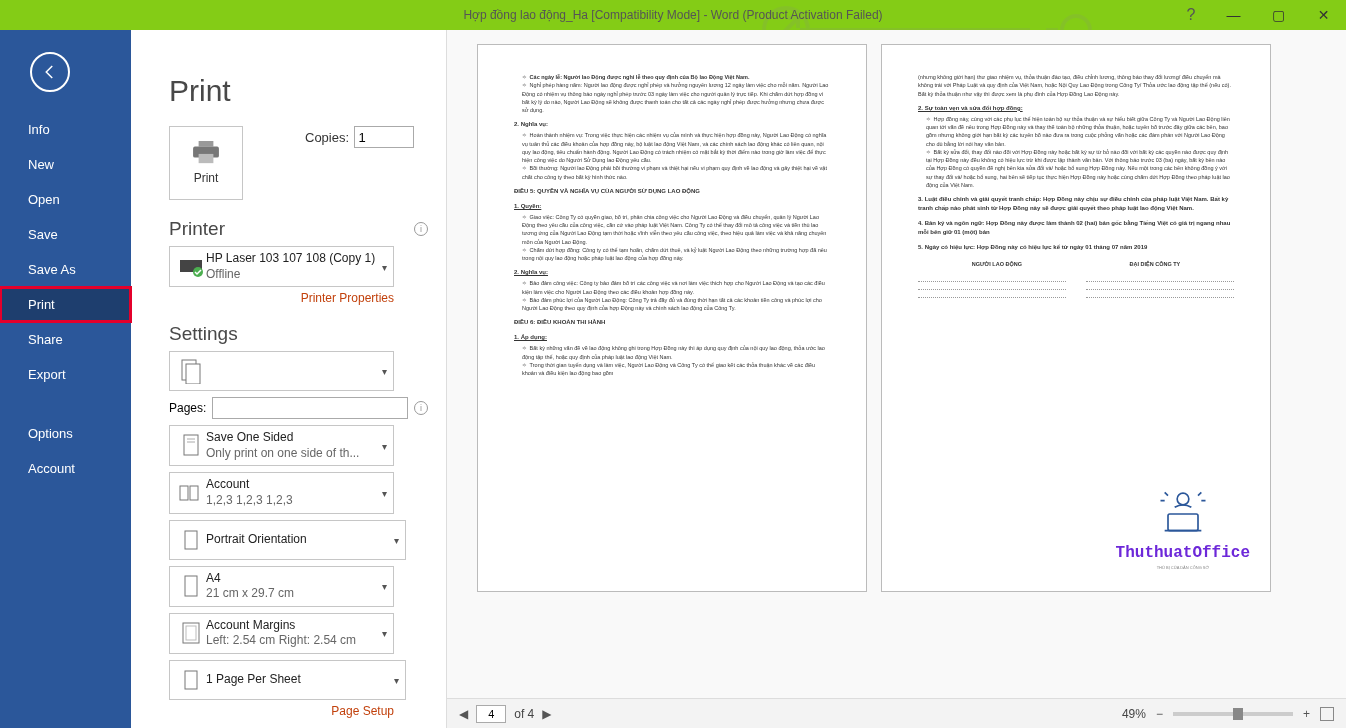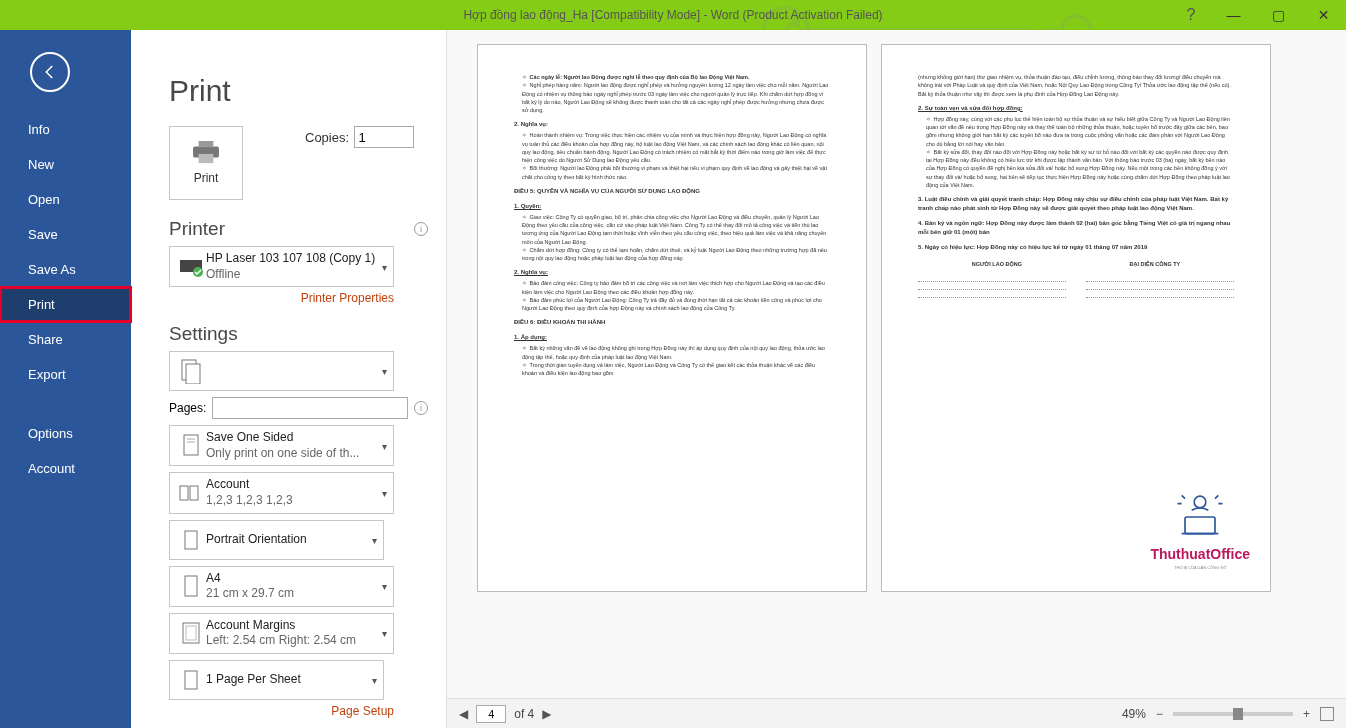--- a/index.html
+++ b/index.html
@@ -37,40 +37,40 @@
 
 .section-label { font-size:19px; font-weight:300; color:#484848; margin:18px 0 6px; display:flex; align-items:center; }
 .section-label .info { margin-left:auto; width:14px; height:14px; border:1px solid #999; border-radius:50%; font-size:9px; display:flex; align-items:center; justify-content:center; color:#999; }
 
 .dropdown { width:225px; border:1px solid #c6c6c6; display:flex; align-items:center; padding:4px 6px; position:relative; min-height:38px; background:#fff; }
 .dropdown .dd-icon { width:30px; height:30px; display:flex; align-items:center; justify-content:center; flex-shrink:0; }
 .dropdown .dd-text { flex:1; font-size:12px; line-height:1.3; overflow:hidden; }
 .dropdown .dd-text .line1 { color:#222; white-space:nowrap; overflow:hidden; text-overflow:ellipsis; }
 .dropdown .dd-text .line2 { color:#666; white-space:nowrap; overflow:hidden; text-overflow:ellipsis; }
 .dropdown .caret { position:absolute; right:6px; top:50%; transform:translateY(-50%); font-size:10px; color:#555; }
-.dropdown.short { width:215px; min-height:32px; }
+.dropdown.short { width:237px; min-height:32px; }
 .dropdown + .dropdown { margin-top:6px; }
 .link { color:#c2410c; font-size:12px; text-align:right; display:block; margin-top:4px; }
 
 .pages-row { display:flex; align-items:center; gap:6px; margin:6px 0; }
 .pages-lbl { font-size:12px; color:#000000; }
 .pages-in { flex:1; height:22px; border:1px solid #aaa; font-size:12px; padding:0 4px; }
 .pages-info { width:14px; height:14px; border:1px solid #999; border-radius:50%; font-size:9px; display:flex; align-items:center; justify-content:center; color:#999; }
 
 
 .preview { flex:1; border-left:1px solid #ddd; background:#f9f9f9; position:relative; display:flex; flex-direction:column; }
 .page-area { flex:1; display:flex; gap:14px; padding:14px 18px 0 30px; overflow:hidden; }
 .page { background:#fff; border:1px solid #bbb; width:390px; height:548px; padding:28px 36px; font-size:5.5px; color:#333; line-height:1.5; overflow:hidden; position:relative; }
 .page .hdr { font-weight:bold; font-size:6px; margin:6px 0 2px; }
 .page ul { list-style:none; padding-left:8px; }
 .page li::before { content:"✧"; margin-right:3px; }
 .page .dotted { border-bottom:1px dotted #999; width:100%; height:4px; margin-top:4px; }
 .logo-box { position:absolute; right:20px; bottom:20px; text-align:center; }
 .logo-box .person { width:70px; height:50px; }
-.logo-box .brand { font-size:14px; font-weight:bold; color:#be185d; }
+.logo-box .brand { font-size:16px; font-weight:bold; color:#6d28d9;font-family:Liberation Mono, monospace; }
 .logo-box .tag { font-size:4px; color:#888; }
 
 .preview-footer { height:30px; background:#f3f3f3; border-top:1px solid #ddd; display:flex; align-items:center; padding:0 12px; font-size:12px; color:#444; }
 .pf-left { display:flex; align-items:center; gap:8px; }
 .pf-in { width:30px; height:18px; border:1px solid #aaa; text-align:center; font-size:11px; }
 .pf-right { margin-left:auto; display:flex; align-items:center; gap:10px; }
 .slider { width:120px; height:4px; background:#ccc; position:relative; }
 .slider .thumb { position:absolute; left:50%; top:-4px; width:10px; height:12px; background:#888; }
 .nav-arrow { font-size:12px; cursor:pointer; color:#555; }
 .fit-icon { width:14px; height:14px; border:1px solid #888; position:relative; }

